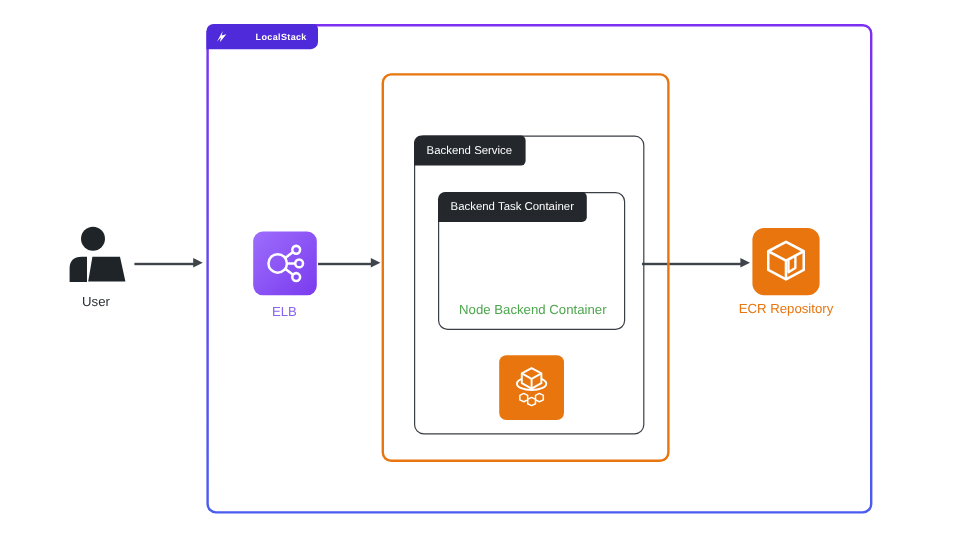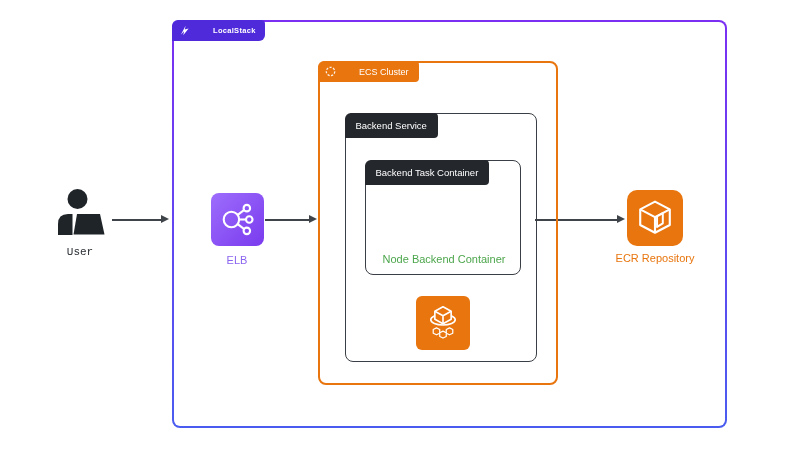--- a/index.html
+++ b/index.html
@@ -33,21 +33,21 @@
   .icon-tile{display:flex;align-items:center;justify-content:center;}
   .elb-tile{left:211px;top:193px;width:53px;height:53px;border-radius:8px;
             background:linear-gradient(135deg,#9D6DFC,#7A3BEE);}
   .node-tile{left:52px;top:33px;width:52px;height:52px;border-radius:6px;background:#4CA343;}
   .ecs-tile{left:70px;top:182px;width:54px;height:54px;border-radius:6px;background:#E8750E;}
   .ecr-tile{left:627px;top:190px;width:56px;height:56px;border-radius:10px;background:#E8750E;}
   .user-svg{left:56px;top:188px;}
 
   
   .node-label{font-size:11px;text-align:center;}
-  .lbl-user{left:50px;top:246px;width:60px;color:#2A2E33;font-family:Liberation Mono, monospace;}
+  .lbl-user{left:50px;top:246px;width:60px;color:#2A2E33;}
   .lbl-elb{left:207px;top:254px;width:60px;color:#8A63F0;font-weight:500;}
   .lbl-node{left:0;top:92px;width:156px;color:#4CA64C;}
   .lbl-ecr{left:595px;top:252px;width:120px;color:#E8750E;}
 
   
   .arrow-line{height:2px;background:#3F444A;}
   .arrow-head{width:0;height:0;border-top:4.5px solid transparent;
               border-bottom:4.5px solid transparent;border-left:8px solid #3F444A;}
 </style>
 </head>
@@ -90,26 +90,20 @@
         <circle cx="38" cy="40.5" r="4"></circle>
         <line x1="26" y1="21.5" x2="34.4" y2="15"></line>
         <line x1="28.5" y1="26.5" x2="37" y2="26.5"></line>
         <line x1="26" y1="31.5" x2="34.4" y2="38"></line>
       </g>
     </svg>
   </div>
   <div class="abs node-label lbl-elb">ELB</div>
 
   <div class="abs ecs-box">
-    <div class="abs badge badge-ecs">
-      <svg width="11" height="11" viewBox="0 0 12 12">
-        <circle cx="6" cy="6" r="4.6" fill="none" stroke="rgba(255,255,255,0.9)" stroke-width="1.4" stroke-dasharray="2.4 1.6"></circle>
-      </svg>
-      <span>ECS Cluster</span>
-    </div>
 
     <div class="abs svc-box">
       <div class="abs badge badge-dark">
         <span>Backend Service</span>
       </div>
 
       <div class="abs task-box">
         <div class="abs badge badge-dark">
           <span>Backend Task Container</span>
         </div>

